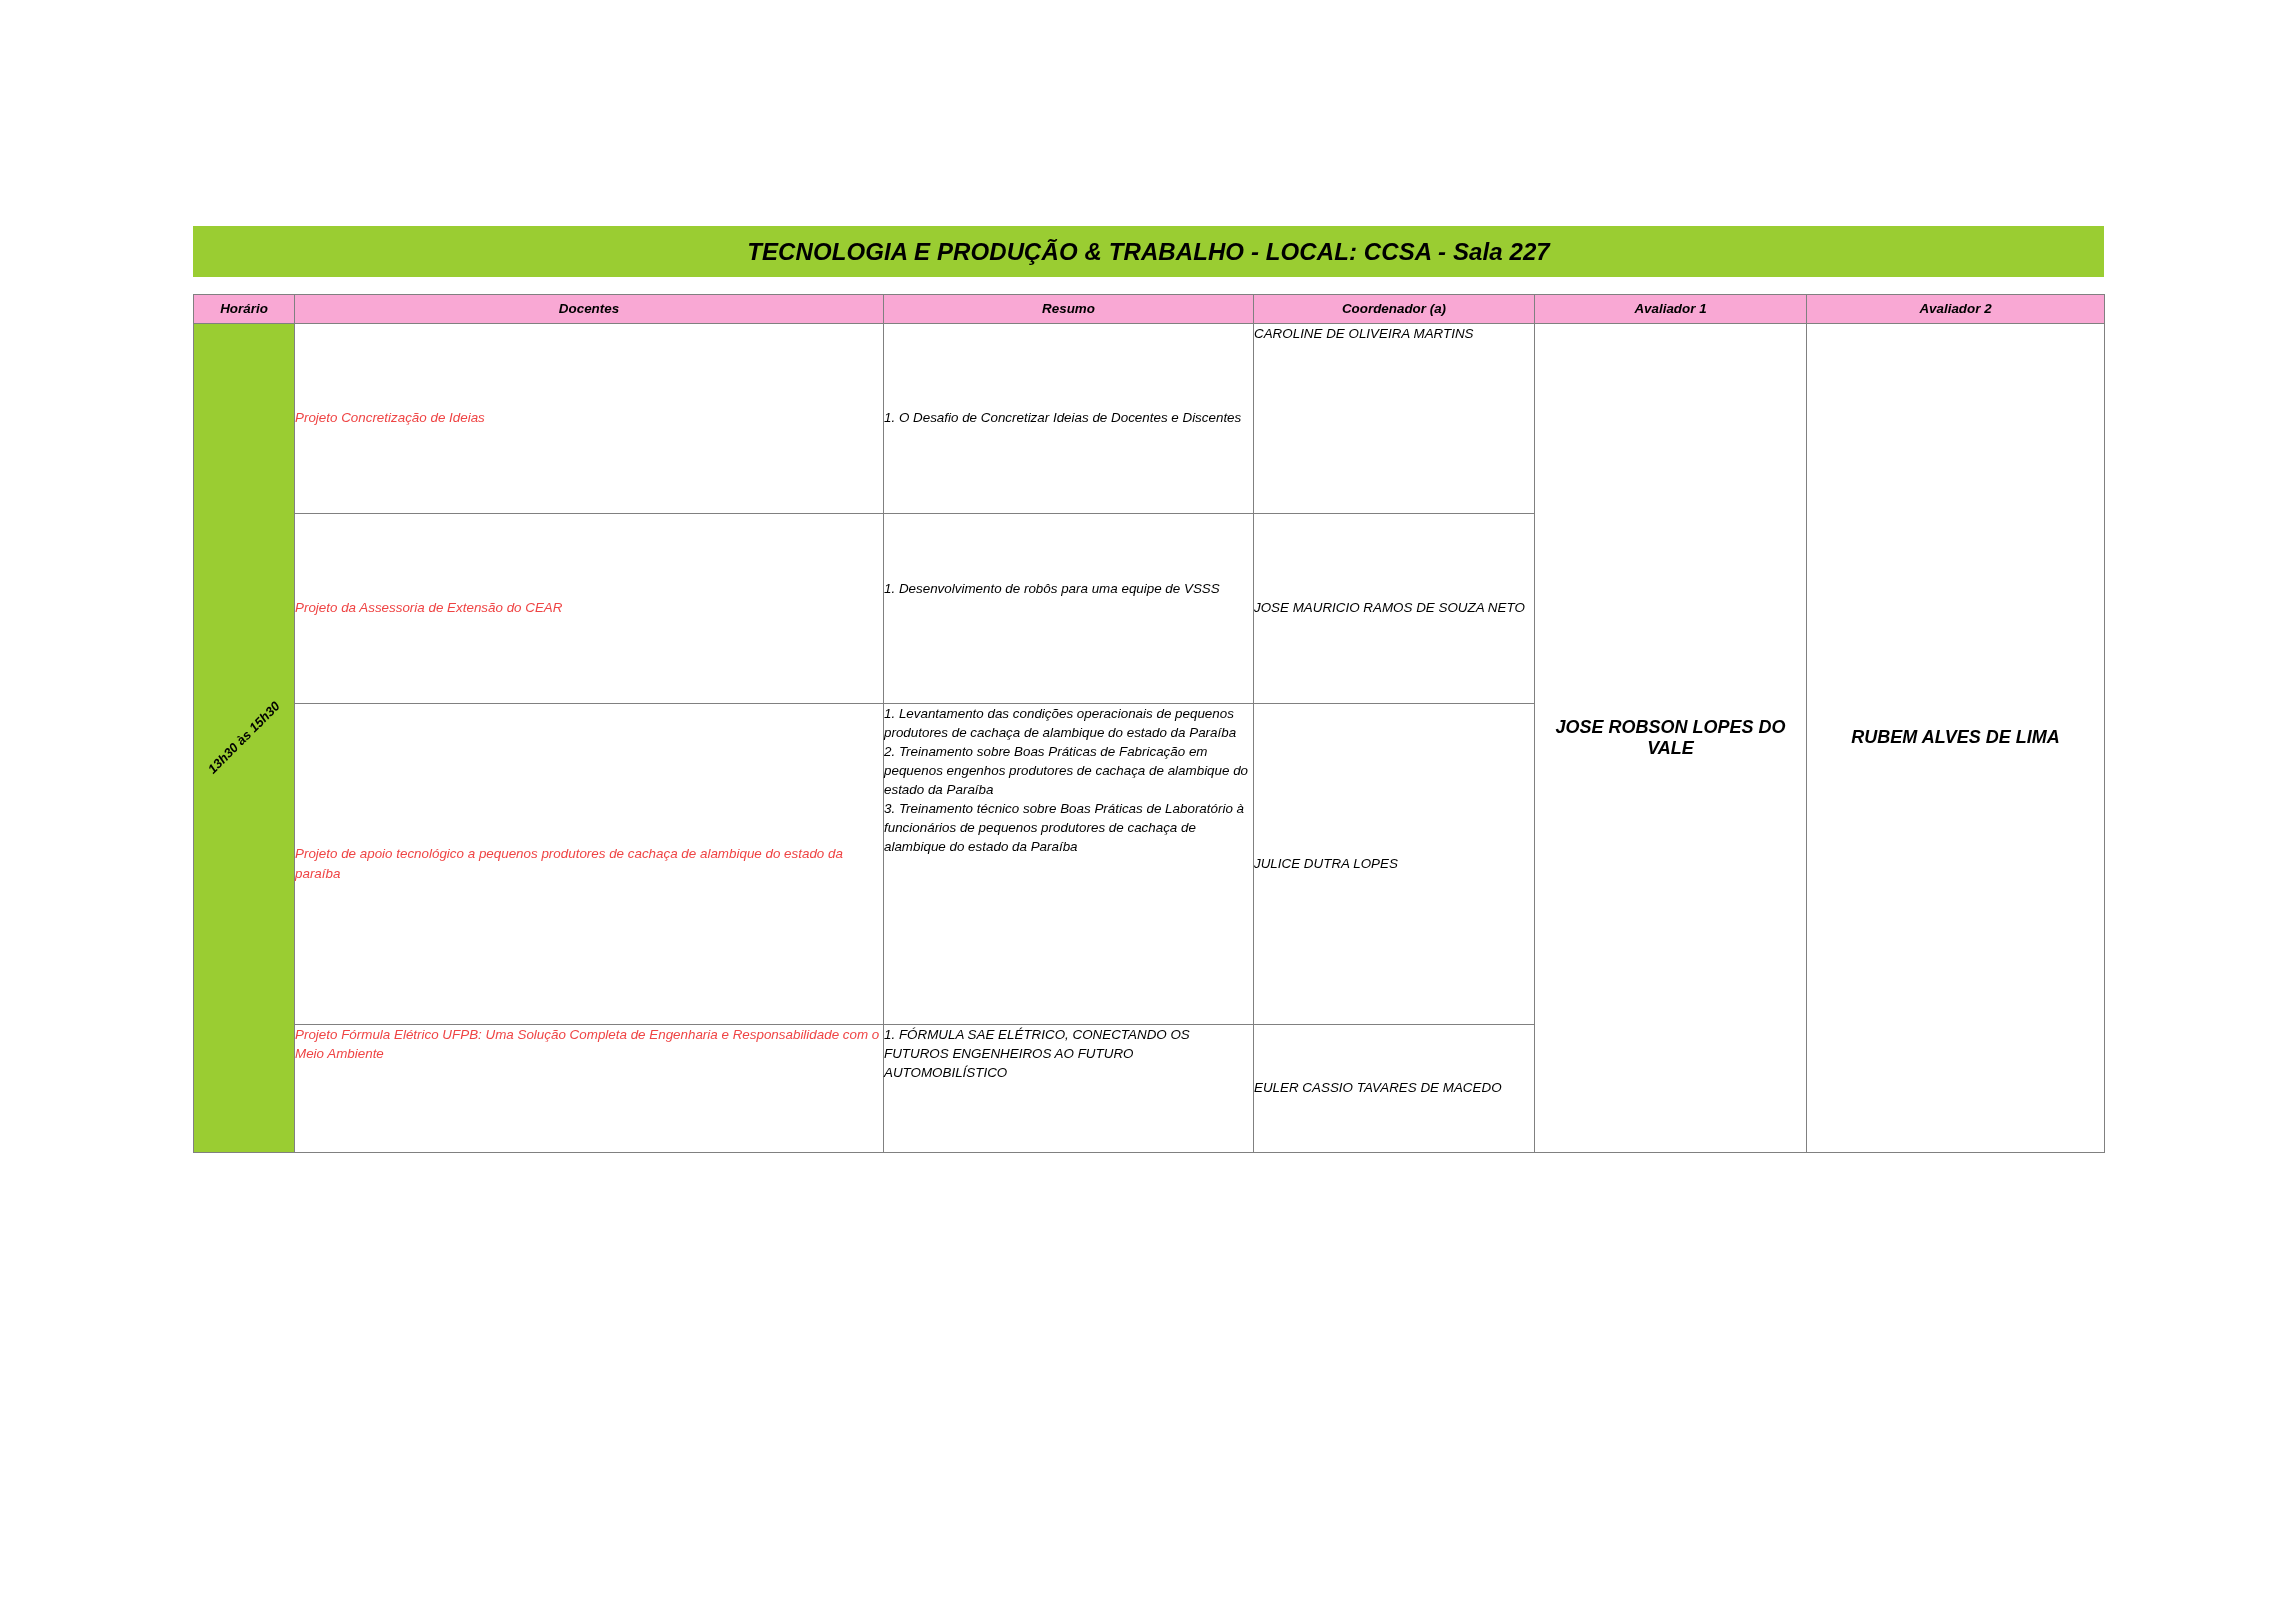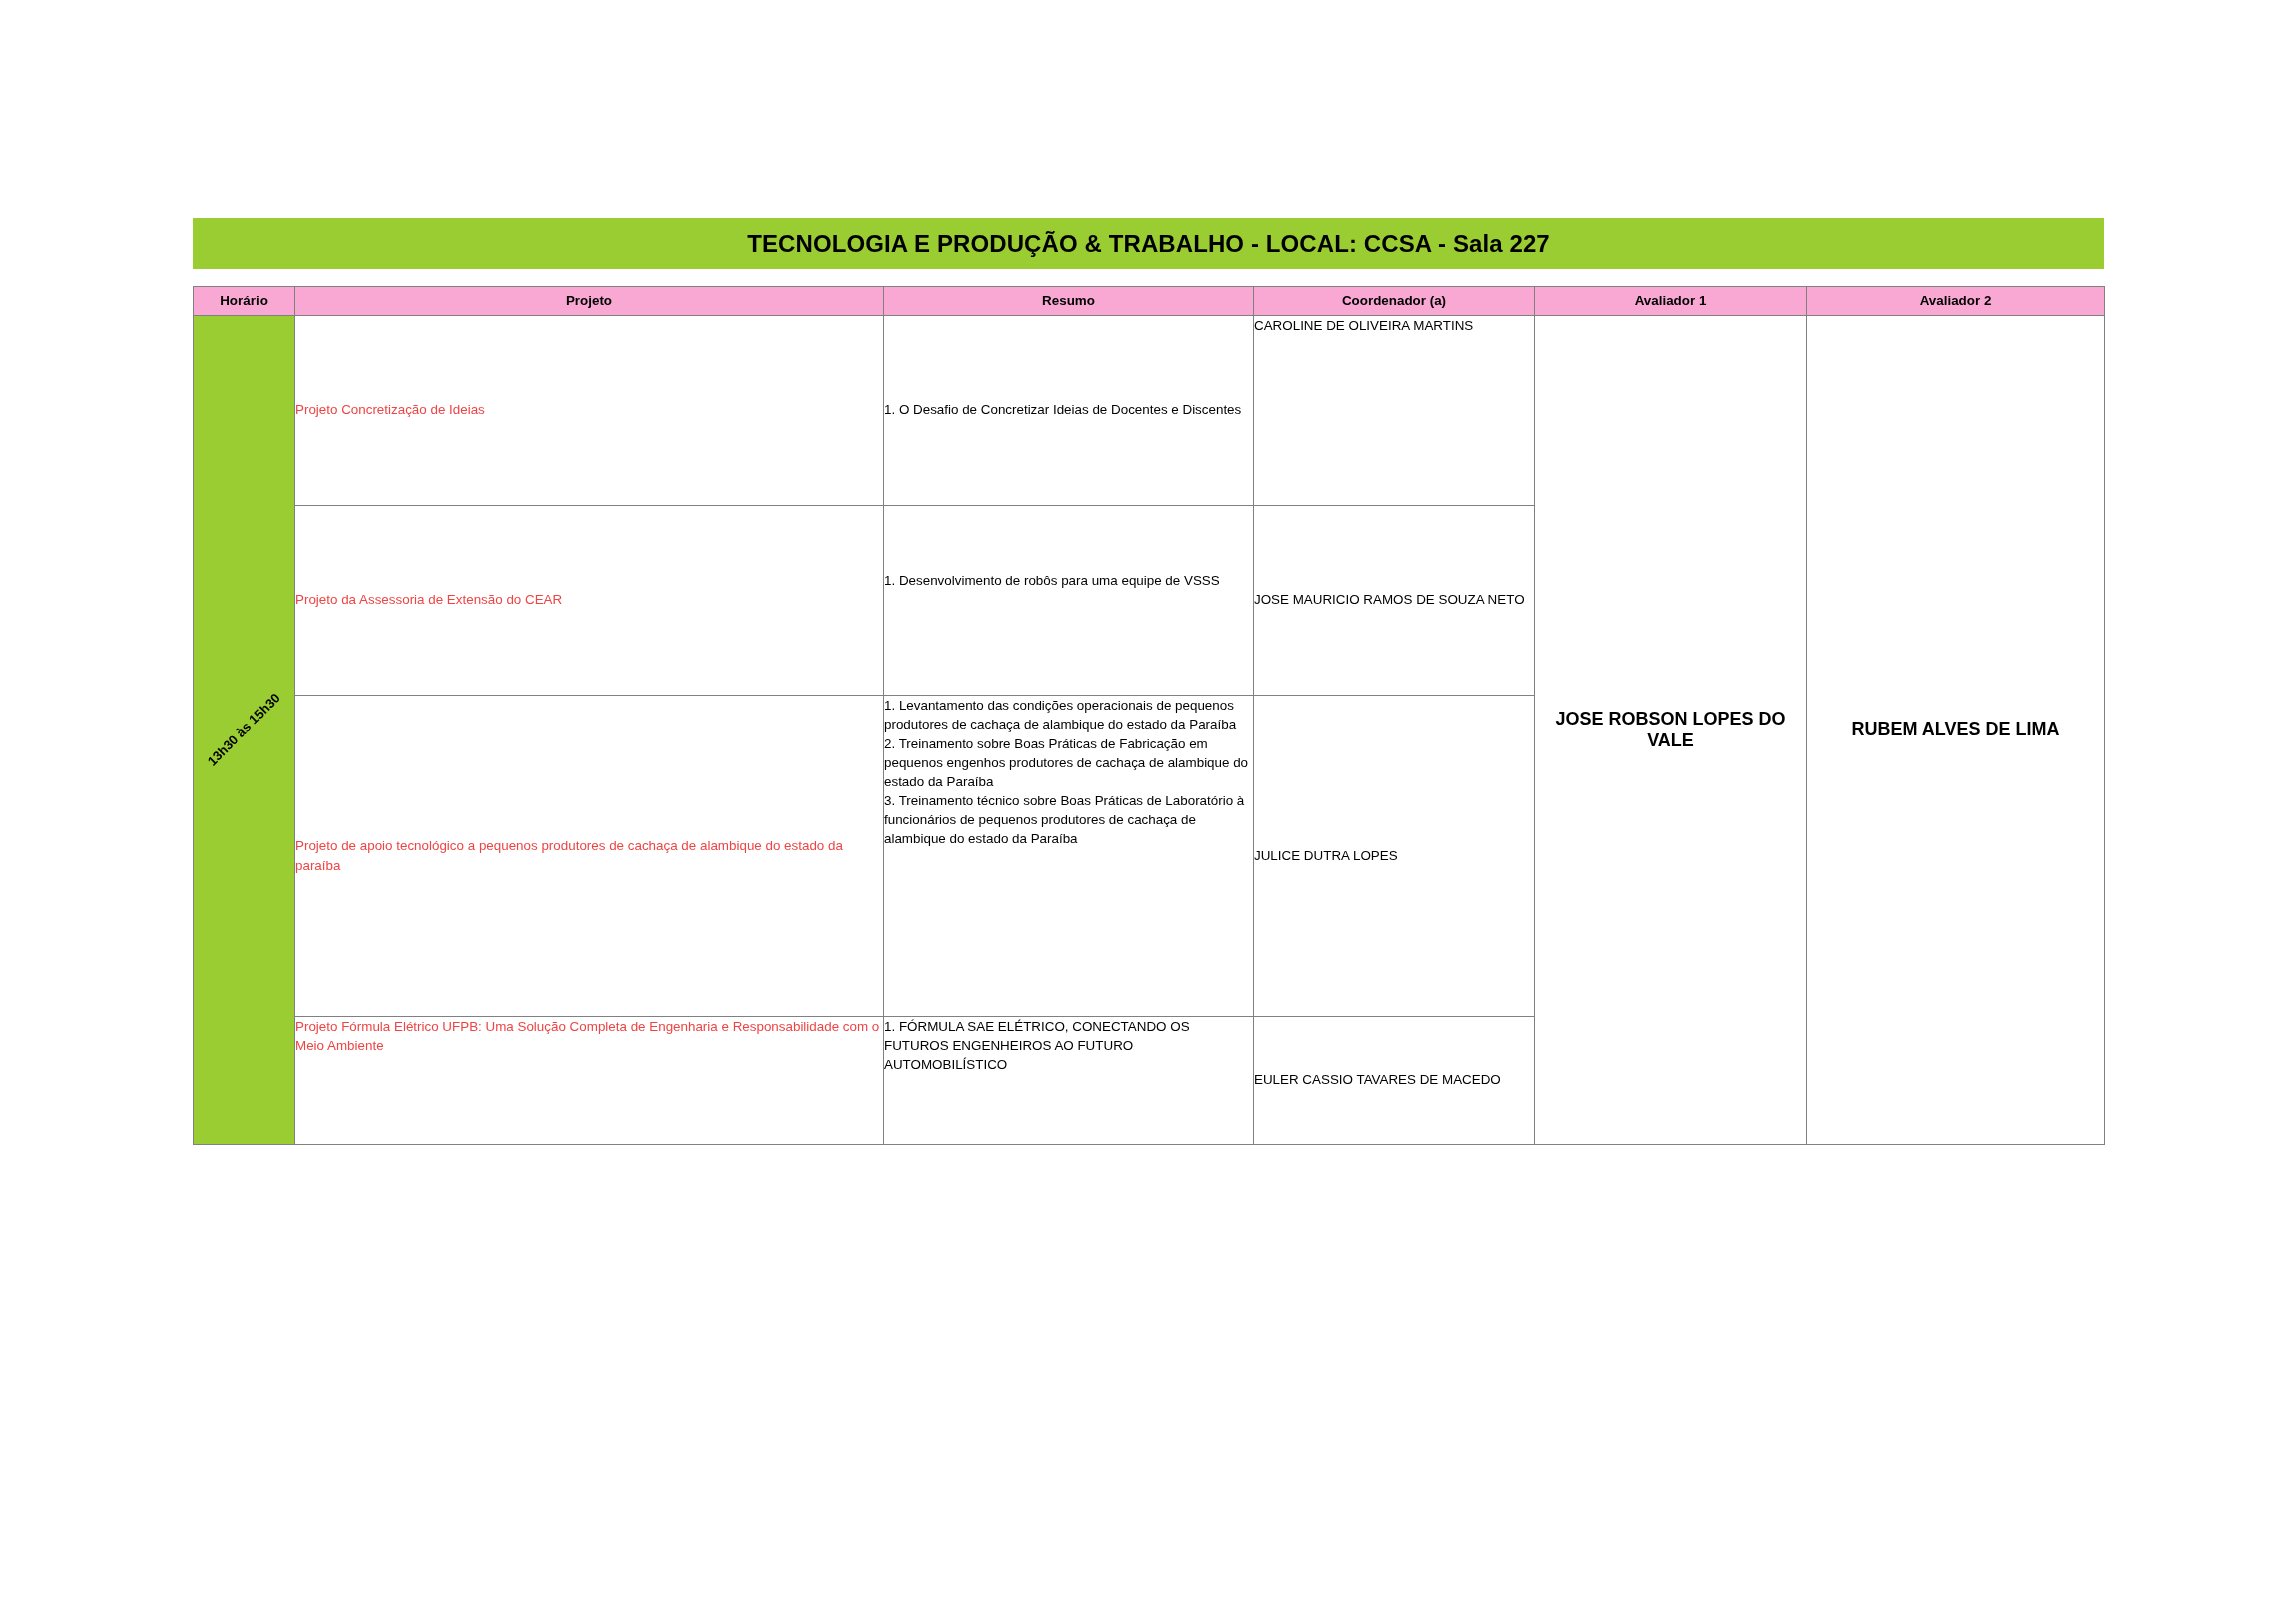--- a/index.html
+++ b/index.html
@@ -12,22 +12,23 @@
     height: 1623px;
     font-family: "Liberation Sans", sans-serif;
     color: #000000;
     position: relative;
     overflow: hidden;
   }
 
   .sheet {
     position: absolute;
     left: 193px;
-    top: 218px;
+    top: 226px;
     width: 1911px;
+    font-style: italic;
   }
 
   
   .title-bar {
     background: #9ACD32;
     height: 51px;
     display: flex;
     align-items: center;
     justify-content: center;
     border: 0.7px solid #9ACD32;
@@ -147,21 +148,21 @@
       <col class="c-projeto">
       <col class="c-resumo">
       <col class="c-coord">
       <col class="c-av1">
       <col class="c-av2">
     </colgroup>
 
     <thead>
       <tr>
         <th class="hdr">Horário</th>
-        <th class="hdr">Projeto</th>
+        <th class="hdr">Docentes</th>
         <th class="hdr">Resumo</th>
         <th class="hdr">Coordenador (a)</th>
         <th class="hdr">Avaliador 1</th>
         <th class="hdr">Avaliador 2</th>
       </tr>
     </thead>
 
     <tbody>
       <tr class="r1">
         <td class="horario-cell" rowspan="4">

